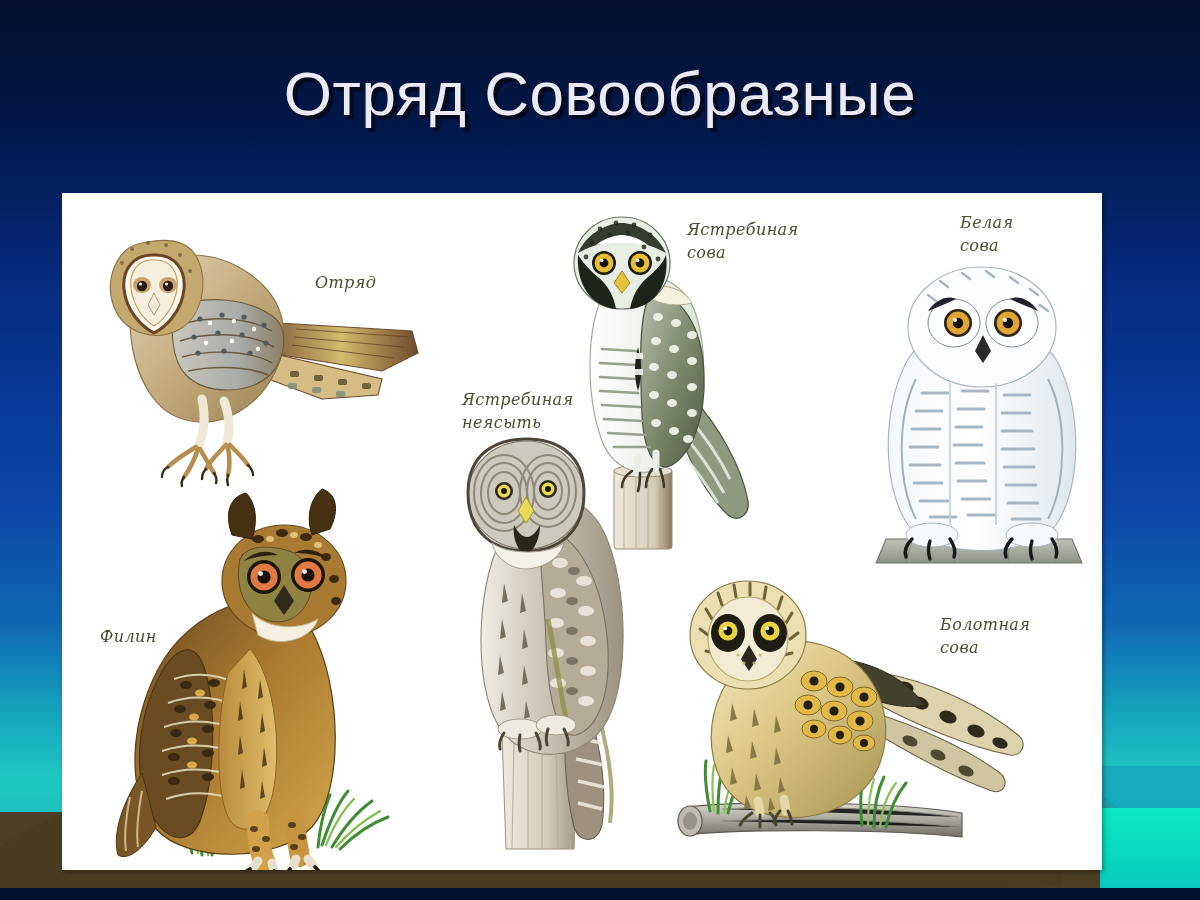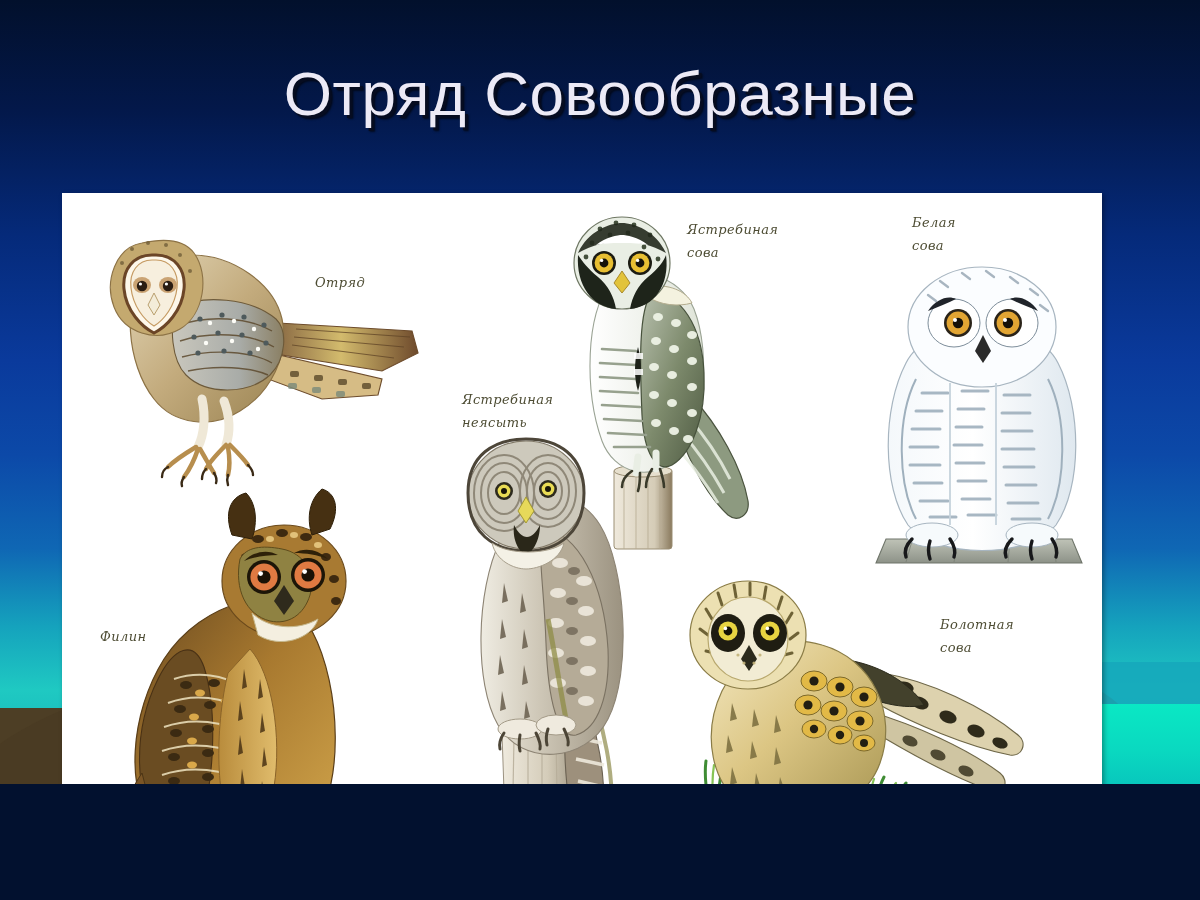--- a/index.html
+++ b/index.html
@@ -2,21 +2,21 @@
 <html lang="ru"><head>
 <meta charset="utf-8">
 <title>Отряд Совообразные</title>
 <style>
   html,body{margin:0;padding:0;}
   body{
     width:1200px;height:900px;overflow:hidden;
     font-family:"Liberation Sans", sans-serif;
     background:#02112f;
   }
-  .slide{position:relative;width:1200px;height:784px;overflow:hidden;}
+  .slide{position:relative;width:1200px;height:888px;overflow:hidden;}
 
   
   .bg-gradient{
     position:absolute;inset:0;
     background:linear-gradient(180deg,
       #02102c 0%,
       #03184a 14%,
       #052a7a 30%,
       #0a3a9c 46%,
       #0c49a8 58%,
@@ -71,28 +71,28 @@
     box-shadow:2px 2px 5px rgba(0,0,0,.35);
     overflow:hidden;
   }
 
   
   .lbl{
     position:absolute;
     font-family:"DejaVu Serif", serif;
     font-style:italic;
     color:#4d4c33;
-    font-size:13px;
+    font-size:16px;
     line-height:23px;
     white-space:pre-line;
     letter-spacing:.4px;
   }
   .lbl-sipuha   {left:253px;top:78px;}
   .lbl-hawk     {left:625px;top:25px;}
-  .lbl-snowy    {left:850px;top:18px;}
+  .lbl-snowy    {left:898px;top:18px;}
   .lbl-grey     {left:400px;top:195px;}
   .lbl-eagle    {left:38px;top:432px;}
   .lbl-marsh    {left:850px;top:420px;margin-left:28px;}
 
   
   .owl{position:absolute;}
   .owl svg{display:block;overflow:visible;}
 </style>
 </head>
 <body>

